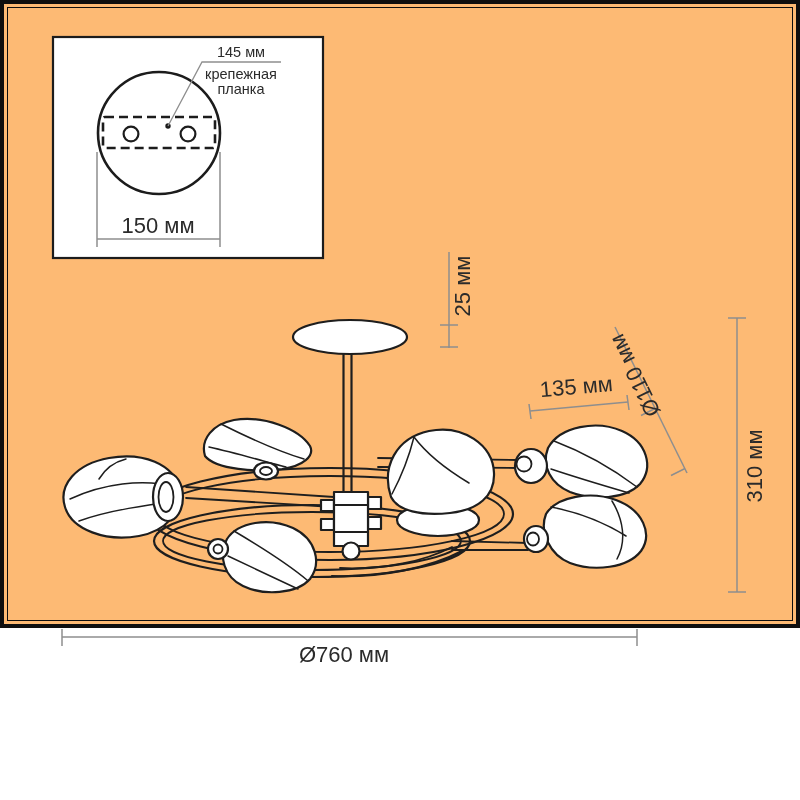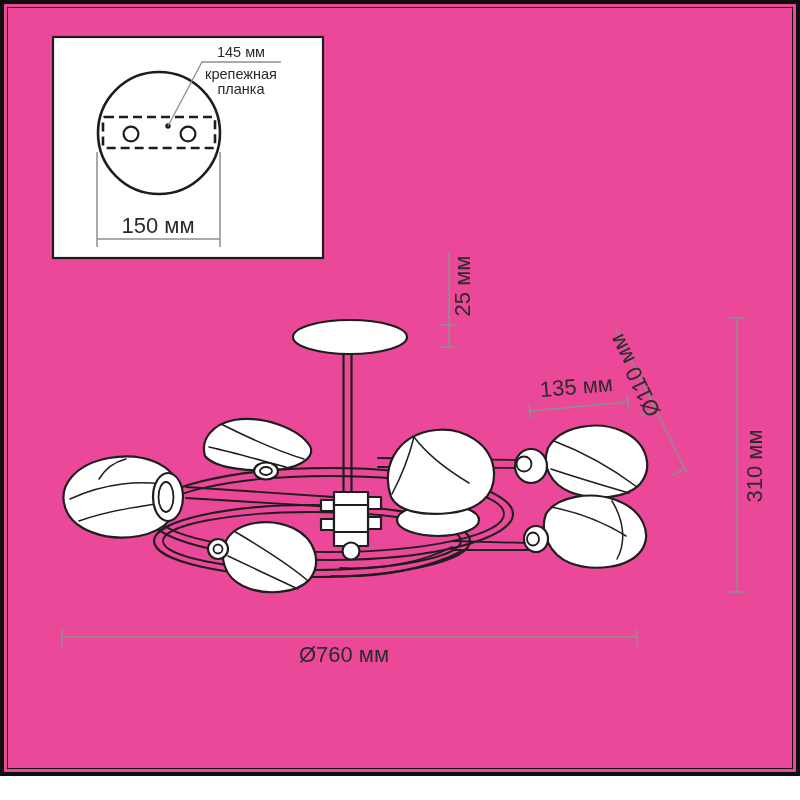--- a/index.html
+++ b/index.html
@@ -7,22 +7,22 @@
     padding: 0;
     background: #ffffff;
     width: 800px;
     height: 800px;
     overflow: hidden;
     font-family: "Liberation Sans", sans-serif;
   }
   .canvas {
     position: relative;
     width: 800px;
-    height: 776px;
-    background: #ec4899;
+    height: 628px;
+    background: #fdba74;
   }
   .frame-outer {
     position: absolute;
     inset: 0;
     border: 4px solid #0f0f0f;
     box-sizing: border-box;
     pointer-events: none;
   }
   .frame-inner {
     position: absolute;

